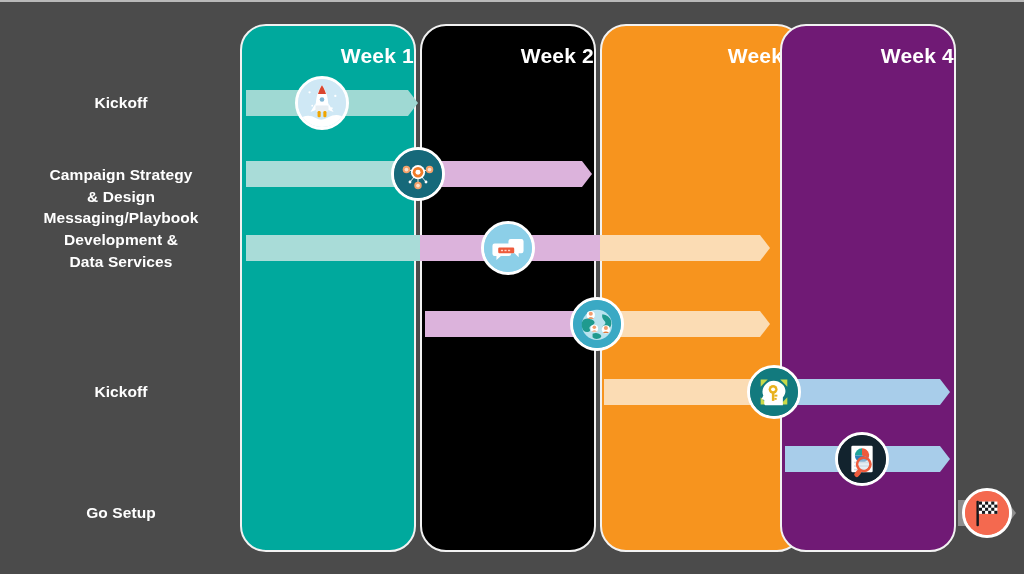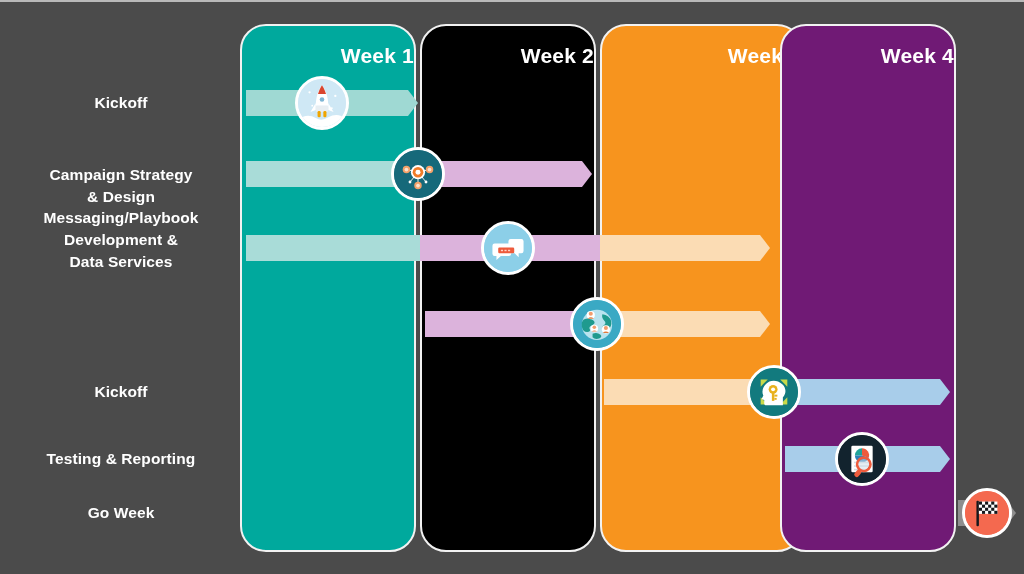--- a/index.html
+++ b/index.html
@@ -123,25 +123,22 @@
         <div>&amp; Design</div>
       </div>
       <div class="row-label" style="top: 238px;">
         <div>Messaging/Playbook</div>
         <div>Development &amp;</div>
         <div>Data Services</div>
       </div>
       <div class="row-label" style="top: 390px;">
         <div>Kickoff</div>
       </div>
-      <div class="row-label" style="top: 457px;">
-        <div>Testing &amp; Reporting</div>
-      </div>
       <div class="row-label" style="top: 511px;">
-        <div>Go Week</div>
+        <div>Go Setup</div>
       </div>
     </div>
 
   <div id="rows">
       <div class="arrow-wrap" style="left: 0px; top: 101px; width: 1024px;">
         <div class="arrow-seg" style="left: 246px; width: 152px; background: rgb(159, 217, 211);"></div>
         <div class="arrow-head" style="left: 398px;">
           <svg width="20" height="26" viewBox="0 0 20 26">
             <path d="M0 0 L10 0 L20 13 L10 26 L0 26 Z" fill="#9fd9d3"></path>
           </svg>

